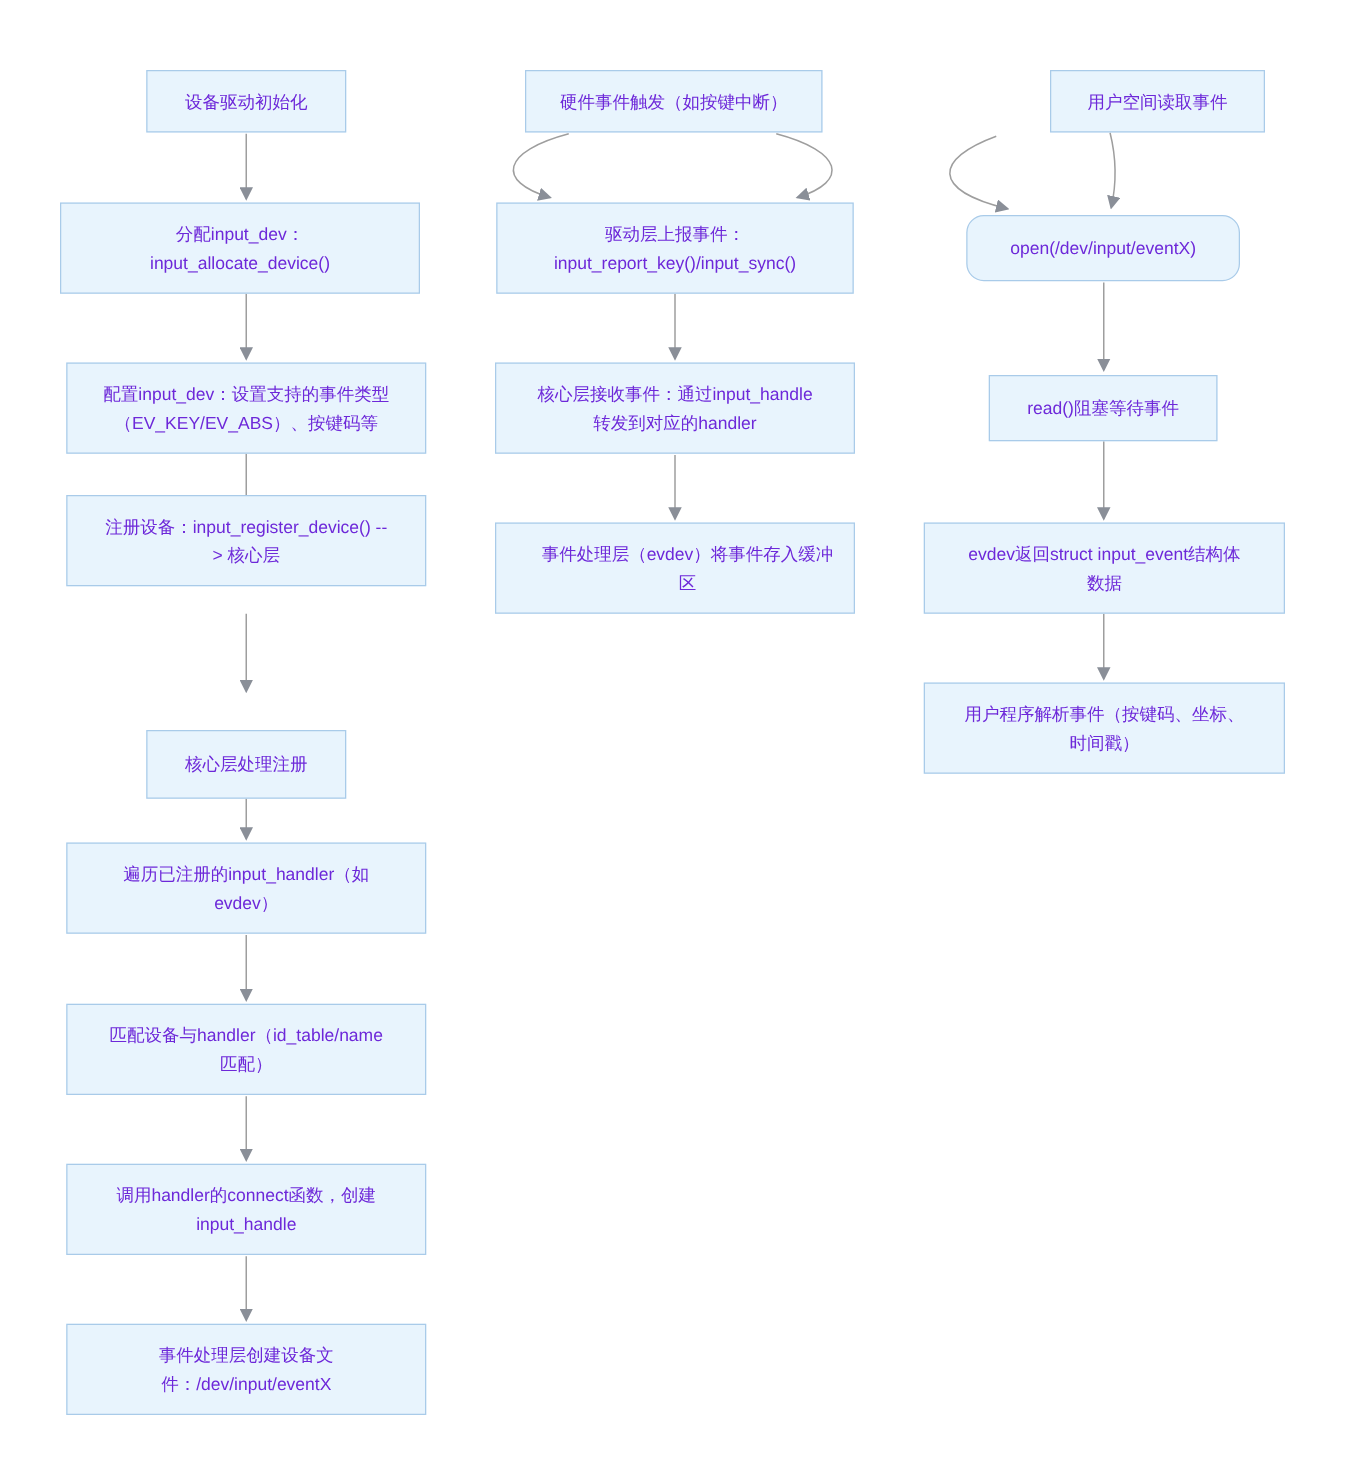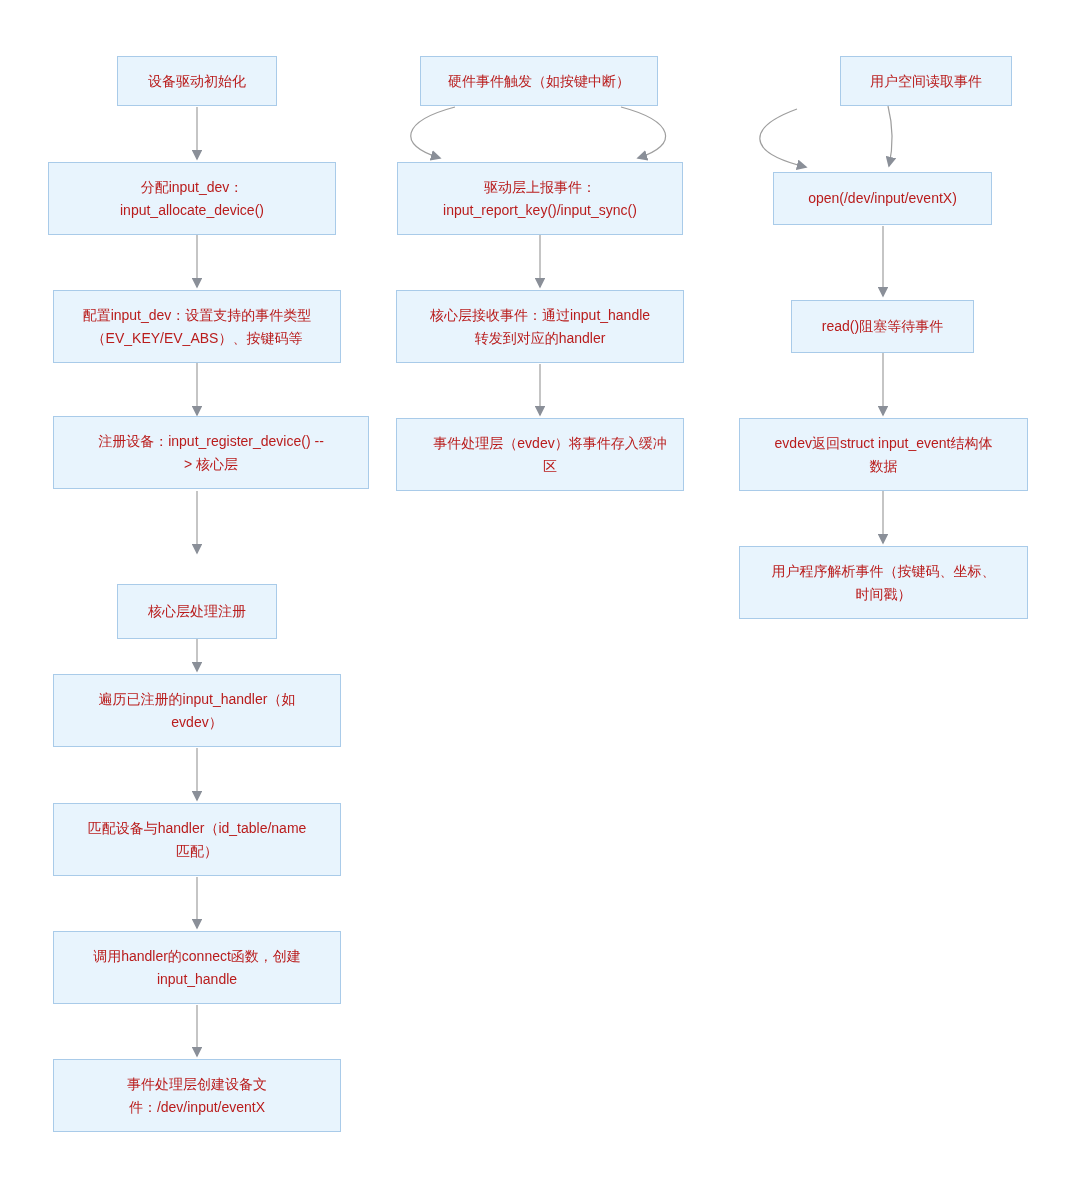--- a/index.html
+++ b/index.html
@@ -19,21 +19,21 @@
   }
   .node {
     position: absolute;
     box-sizing: border-box;
     background: #e8f4fd;
     border: 1px solid #a9cbe9;
     display: flex;
     align-items: center;
     justify-content: center;
     text-align: center;
-    color: #b91c1c;
+    color: #6d28d9;
     font-size: 14px;
     line-height: 1.6;
   }
   .node-label {
     white-space: pre-line;
     padding: 2px 10px;
   }
 </style>
 </head>
 <body>
@@ -74,21 +74,21 @@
     <span class="node-label">设备驱动初始化</span>
   </div>
   <div class="node" style="left:48px; top:162px; width:288px; height:73px;">
     <span class="node-label">分配input_dev：
 input_allocate_device()</span>
   </div>
   <div class="node" style="left:53px; top:290px; width:288px; height:73px;">
     <span class="node-label">配置input_dev：设置支持的事件类型
 （EV_KEY/EV_ABS）、按键码等</span>
   </div>
-  <div class="node" style="left:53px; top:416px; width:316px; height:73px;">
+  <div class="node" style="left:53px; top:396px; width:288px; height:73px;">
     <span class="node-label">注册设备：input_register_device() --
 &gt; 核心层</span>
   </div>
   <div class="node" style="left:117px; top:584px; width:160px; height:55px;">
     <span class="node-label">核心层处理注册</span>
   </div>
   <div class="node" style="left:53px; top:674px; width:288px; height:73px;">
     <span class="node-label">遍历已注册的input_handler（如
 evdev）</span>
   </div>
@@ -117,21 +117,21 @@
 转发到对应的handler</span>
   </div>
   <div class="node" style="left:396px; top:418px; width:288px; height:73px;padding-left:20px;">
     <span class="node-label">事件处理层（evdev）将事件存入缓冲
 区</span>
   </div>
 
   <div class="node" style="left:796px; top:56px; width:172px; height:50px;margin-left:44px;">
     <span class="node-label">用户空间读取事件</span>
   </div>
-  <div class="node" style="left:773px; top:172px; width:219px; height:53px;">
+  <div class="node" style="left:773px; top:172px; width:219px; height:53px;border-radius:14px;">
     <span class="node-label">open(/dev/input/eventX)</span>
   </div>
   <div class="node" style="left:791px; top:300px; width:183px; height:53px;">
     <span class="node-label">read()阻塞等待事件</span>
   </div>
   <div class="node" style="left:739px; top:418px; width:289px; height:73px;">
     <span class="node-label">evdev返回struct input_event结构体
 数据</span>
   </div>
   <div class="node" style="left:739px; top:546px; width:289px; height:73px;">

